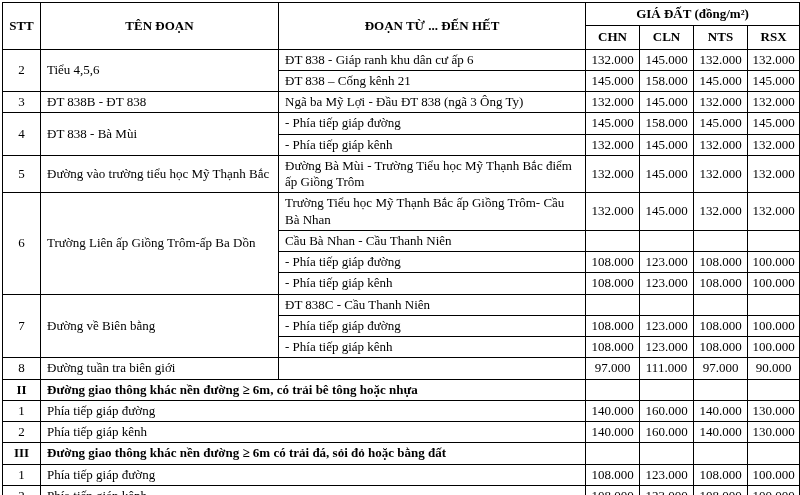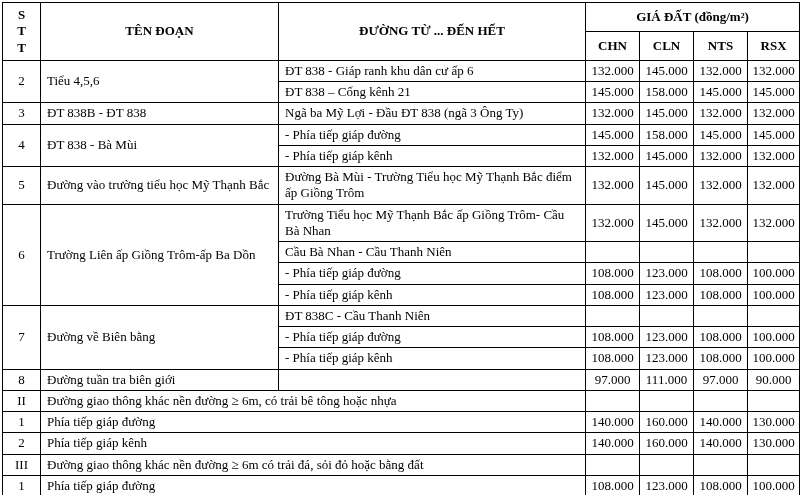--- a/index.html
+++ b/index.html
@@ -30,35 +30,35 @@
     vertical-align: middle;
     overflow: hidden;
     word-wrap: break-word;
   }
   .price-table th {
     font-weight: bold;
     text-align: center;
     padding: 3px 2px;
   }
   .price-table th.main-hdr {
-    padding: 4px 13px;
+    padding: 4px 2px;
   }
   td.stt {
     text-align: center;
     padding: 2px 2px;
   }
   td.val {
     text-align: center;
     padding: 2px 2px;
   }
   td.seg, td.name {
     text-align: left;
   }
   tr.section-row td {
-    font-weight: normal;
+    font-weight: bold;
     margin-top: 44px;
   }
 </style>
 </head>
 <body>
 
 <div class="page">
   <table class="price-table">
     <colgroup>
       <col style="width:38px">
@@ -66,21 +66,21 @@
       <col style="width:307px">
       <col style="width:54px">
       <col style="width:54px">
       <col style="width:54px">
       <col style="width:52px">
     </colgroup>
     <thead>
       <tr>
         <th rowspan="2" class="main-hdr">STT</th>
         <th rowspan="2" class="main-hdr">TÊN ĐOẠN</th>
-        <th rowspan="2" class="main-hdr">ĐƯỜNG TỪ ...  ĐẾN  HẾT</th>
+        <th rowspan="2" class="main-hdr">ĐOẠN TỪ ...  ĐẾN  HẾT</th>
         <th colspan="4">GIÁ ĐẤT (đồng/m²)</th>
       </tr>
       <tr>
         <th>CHN</th>
         <th>CLN</th>
         <th>NTS</th>
         <th>RSX</th>
       </tr>
     </thead>
     <tbody>

